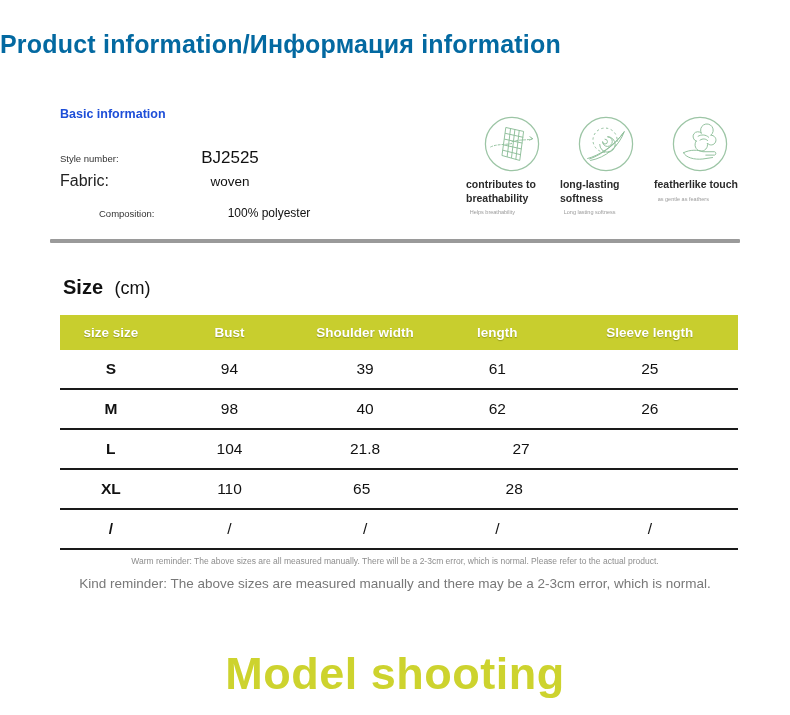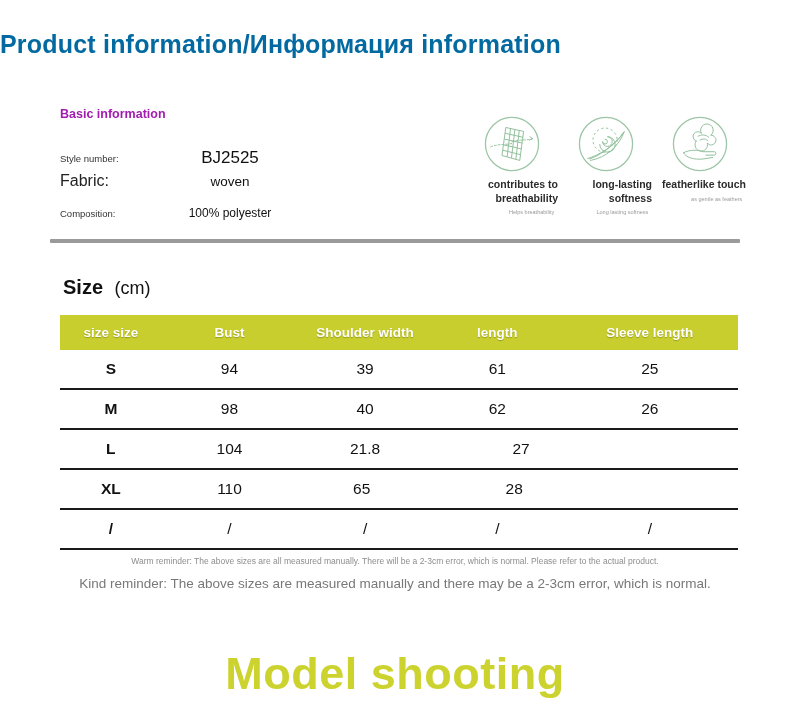--- a/index.html
+++ b/index.html
@@ -14,42 +14,42 @@
   
   .page-title{
     position:absolute;top:30px;left:0;width:100%;
     font-size:25px;font-weight:700;
     color:#0369a1;
     letter-spacing:.2px;
   }
   
   .basic-heading{
     position:absolute;left:60px;top:107px;
-    font-size:12.5px;font-weight:700;color:#a21caf;
+    font-size:12.5px;font-weight:700;color:#1d4ed8;
   }
   .field{
     position:absolute;left:60px;display:flex;align-items:center;
   }
   .field .lbl{color:#333;}
   .field .val{width:150px;text-align:center;color:#111;}
   .field-style{top:148px;}
   .field-style .lbl{font-size:9.5px;width:95px;}
   .field-style .val{font-size:17px;}
   .field-fabric{top:172px;}
   .field-fabric .lbl{font-size:16px;width:95px;color:#222;}
   .field-fabric .val{font-size:13.5px;}
-  .field-comp{top:206px;}
+  .field-comp{top:206px;margin-left:39px;}
   .field-comp .lbl{font-size:9.5px;width:95px;}
   .field-comp .val{font-size:12px;}
   
   .features{
     position:absolute;left:466px;top:115px;width:280px;
     display:flex;justify-content:space-between;
   }
-  .feature-card{width:92px;text-align:right;}
+  .feature-card{width:92px;text-align:left;}
   .feature-card svg{display:block;margin:0 auto;}
   .feature-title{
     margin-top:5px;
     font-size:10.5px;font-weight:700;color:#2b2b2b;line-height:1.3;
   }
   .feature-sub{
     margin-top:4px;
     font-size:6px;color:#9a9a9a;line-height:1;
     transform:scale(.92);
   }

